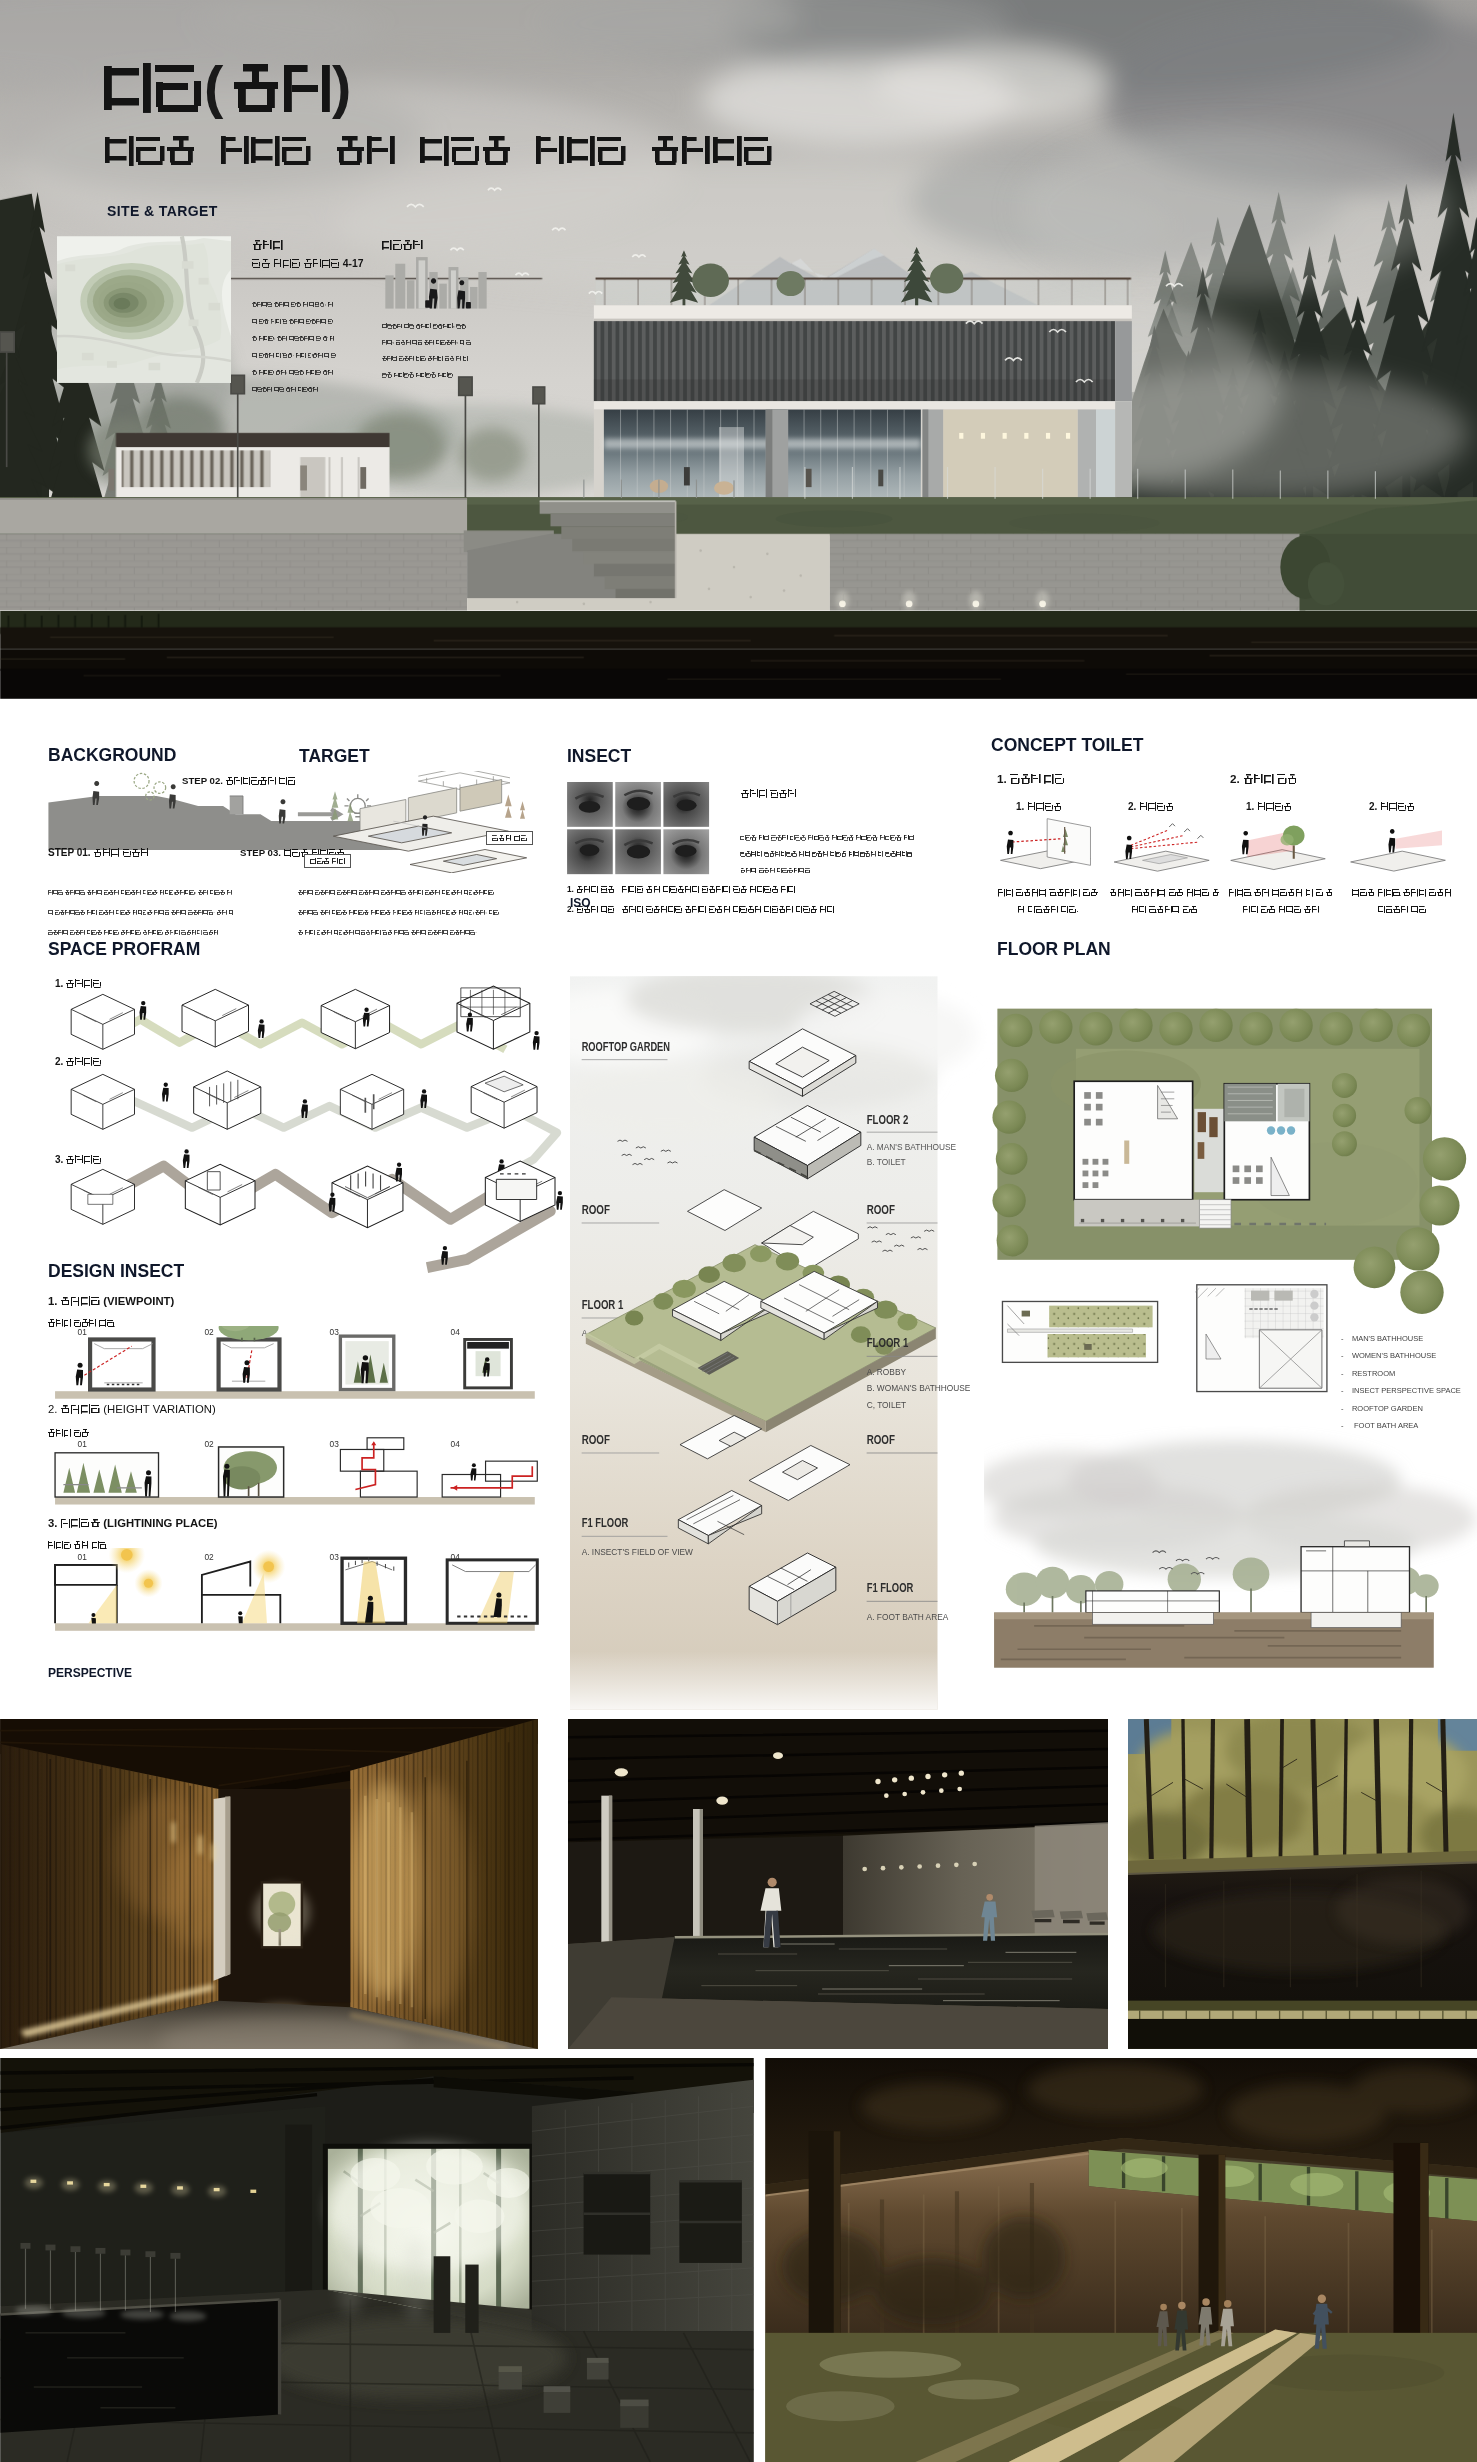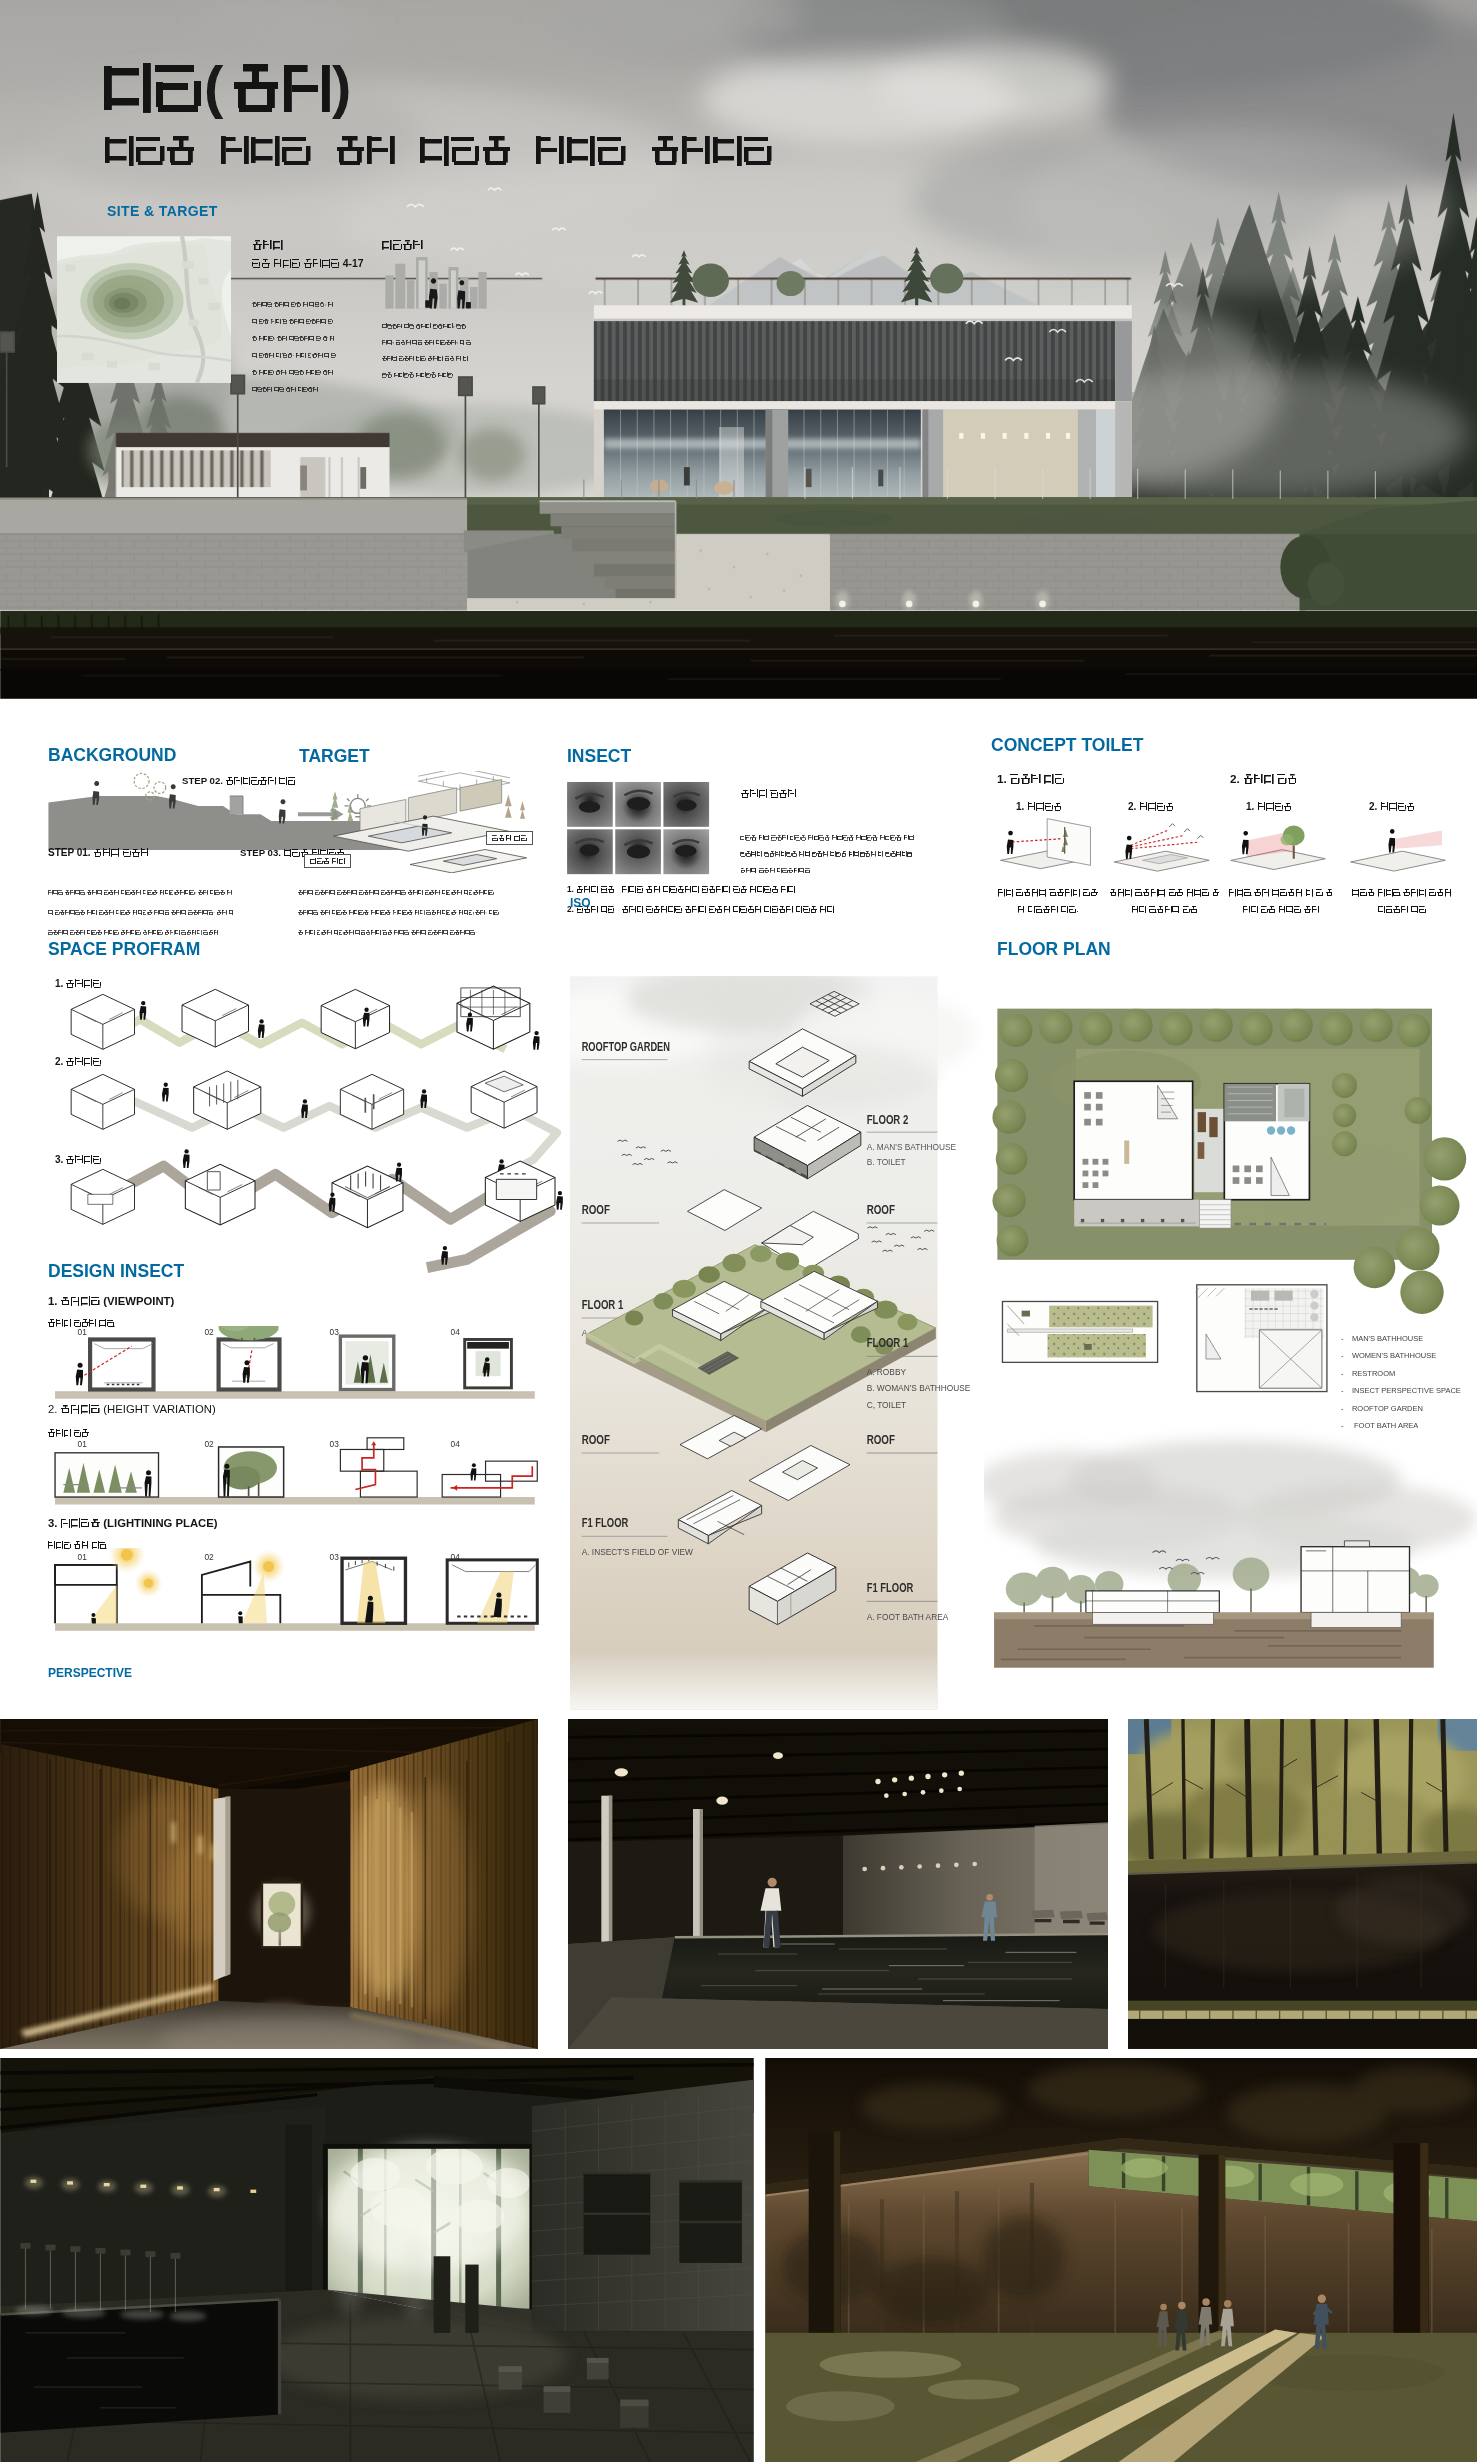--- a/index.html
+++ b/index.html
@@ -1,18 +1,18 @@
 <!DOCTYPE html>
 <html style="font-size:13.3px"><head>
 <meta charset="utf-8">
 <style>
 html,body{margin:0;padding:0;background:#fff}
 #page{position:relative;width:1478px;height:2462px;background:#fff;font-family:"Liberation Sans",sans-serif;overflow:hidden}
 .abs{position:absolute}
-.hd{font-weight:700;color:#0369a1;letter-spacing:0px}
+.hd{font-weight:700;color:#0f172a;letter-spacing:0px}
 .k{color:#141414}
 .cg{display:inline-block;width:.85em;height:.86em;vertical-align:-9%;margin:0 .015em;background-repeat:no-repeat}
 .cg0{background-image:linear-gradient(#141414,#141414),linear-gradient(#141414,#141414),linear-gradient(#141414,#141414),linear-gradient(#141414,#141414);background-size:16% 88%,64% 15%,64% 15%,16% 100%;background-position:2% 50%,30% 12%,30% 82%,98% 50%}
 .cg1{background-image:linear-gradient(#141414,#141414),linear-gradient(#141414,#141414),linear-gradient(#141414,#141414),linear-gradient(#141414,#141414),linear-gradient(#141414,#141414);background-size:80% 14%,60% 14%,15% 50%,15% 50%,82% 14%;background-position:12% 4%,25% 46%,4% 75%,96% 72%,50% 97%}
 .cg2{background-image:linear-gradient(#141414,#141414),linear-gradient(#141414,#141414),linear-gradient(#141414,#141414),linear-gradient(#141414,#141414),linear-gradient(#141414,#141414),linear-gradient(#141414,#141414);background-size:52% 15%,15% 26%,90% 14%,16% 42%,16% 42%,68% 14%;background-position:50% 2%,50% 20%,50% 45%,16% 84%,86% 84%,50% 97%}
 .cg3{background-image:linear-gradient(#141414,#141414),linear-gradient(#141414,#141414),linear-gradient(#141414,#141414),linear-gradient(#141414,#141414);background-size:16% 94%,16% 94%,54% 14%,42% 14%;background-position:4% 50%,96% 50%,42% 50%,18% 5%}
 </style>
 </head>
 <body>
 <div id="page">

